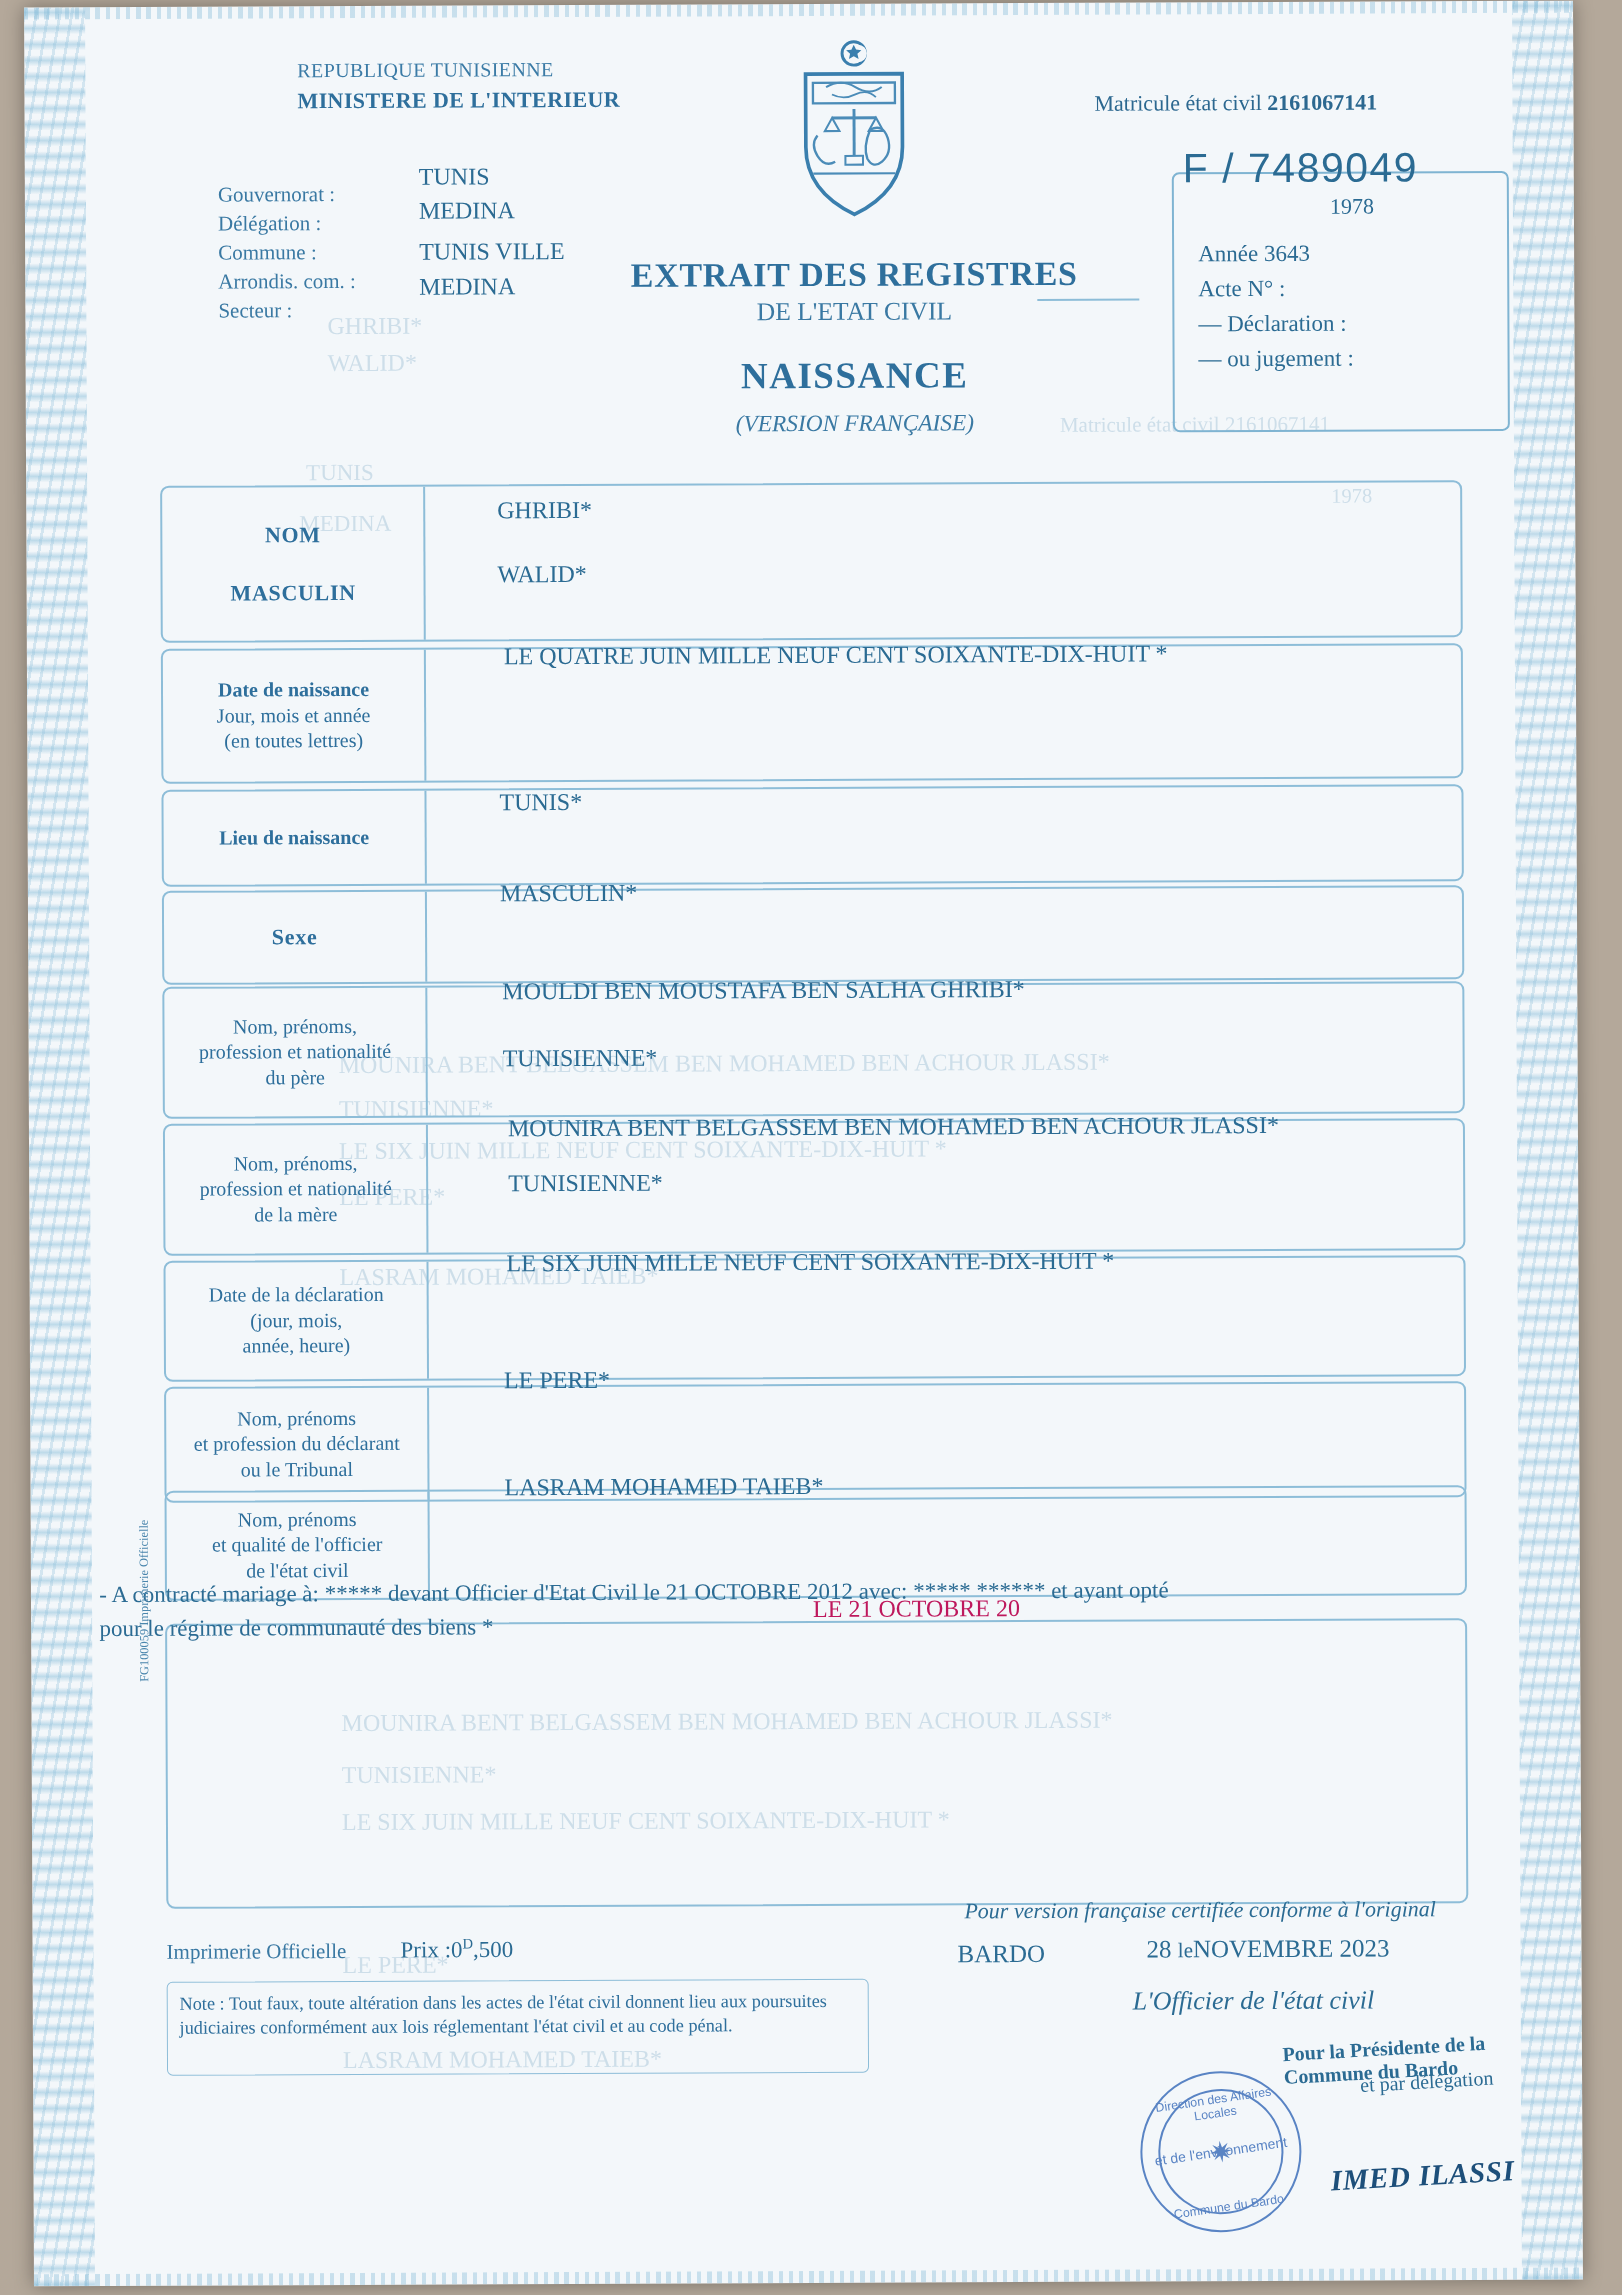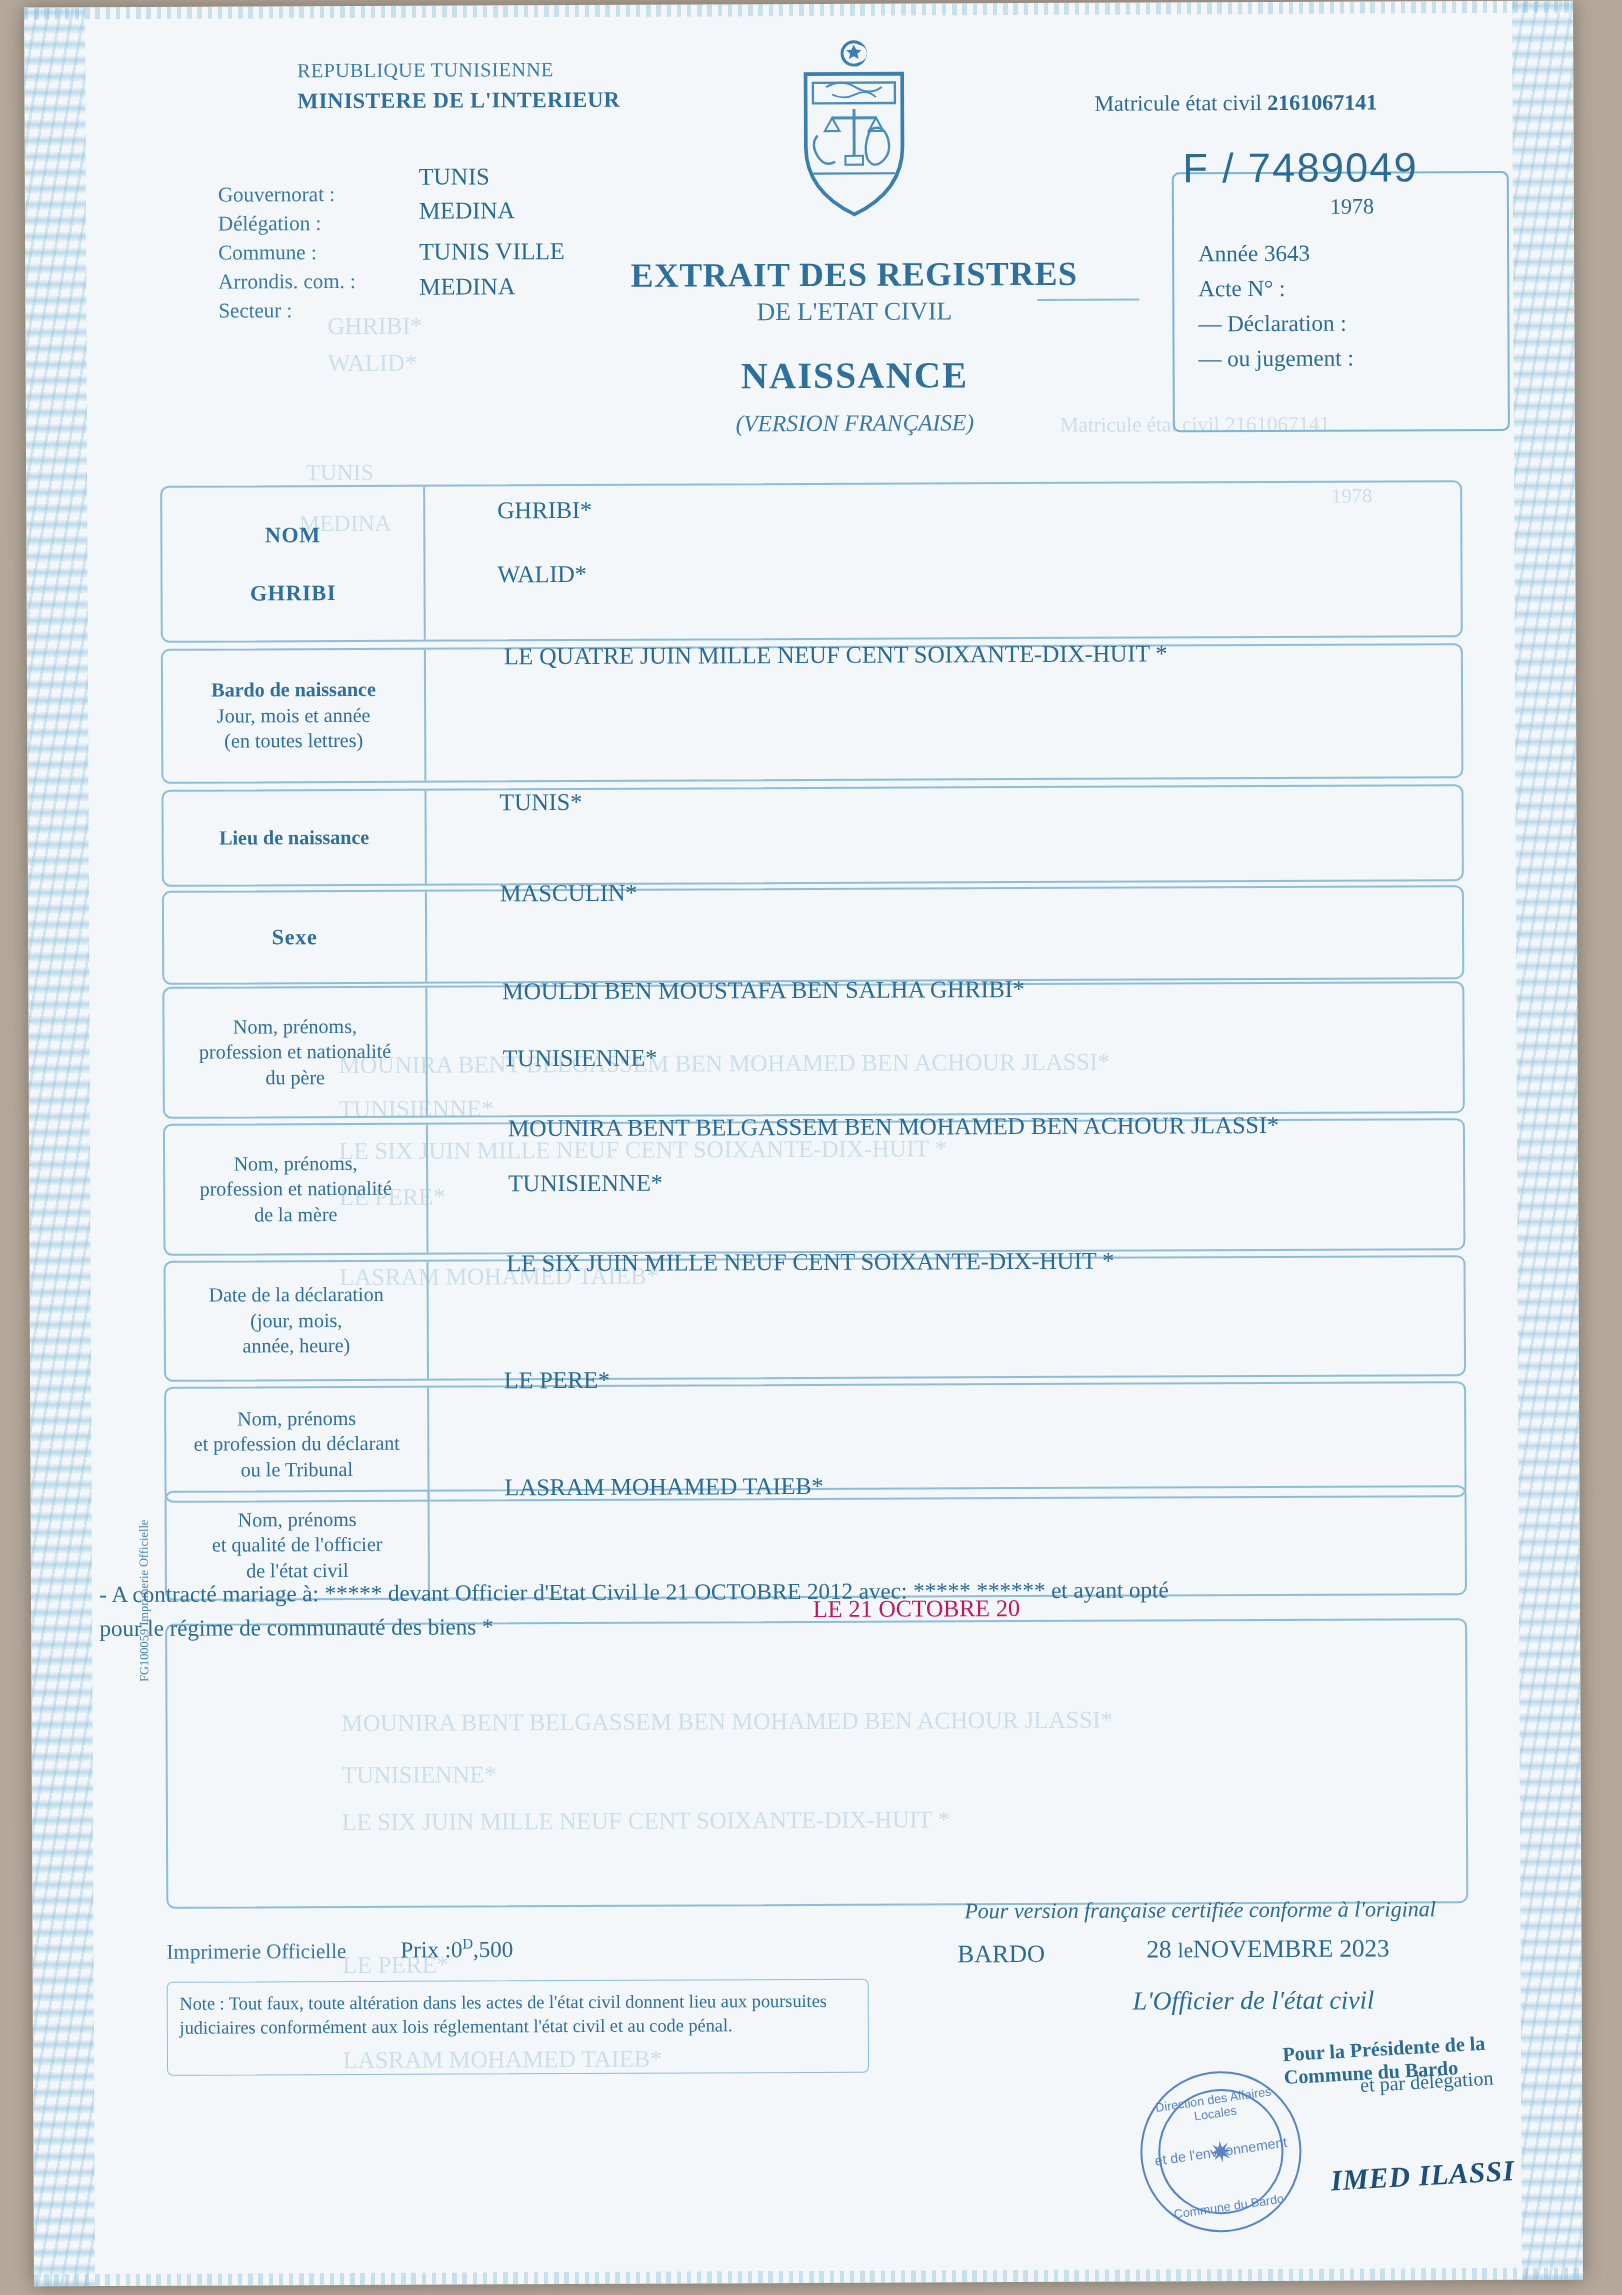--- a/index.html
+++ b/index.html
@@ -474,29 +474,29 @@
         <div>Année 3643</div>
         <div>Acte N° :</div>
         <div>— Déclaration :</div>
         <div>— ou jugement :</div>
       </div>
 
       <div class="row" style="top:479px; height:157px;">
         <div class="label bold">
           <div>NOM</div>
           <div style="height:32px"></div>
-          <div>GHRIBI</div>
+          <div>MASCULIN</div>
         </div>
       </div>
       <div class="typed" style="left:410px; top:492px;">GHRIBI*</div>
       <div class="typed" style="left:410px; top:556px;">WALID*</div>
 
       <div class="row" style="top:642px; height:135px;">
         <div class="label">
-          <div style="font-weight:bold">Bardo de naissance</div>
+          <div style="font-weight:bold">Date de naissance</div>
           <div>Jour, mois et année</div>
           <div>(en toutes lettres)</div>
         </div>
       </div>
       <div class="typed" style="left:416px; top:638px;">LE QUATRE JUIN  MILLE  NEUF CENT SOIXANTE-DIX-HUIT *</div>
 
       <div class="row" style="top:783px; height:97px;">
         <div class="label">
           <div style="font-weight:bold">Lieu de naissance</div>
         </div>

